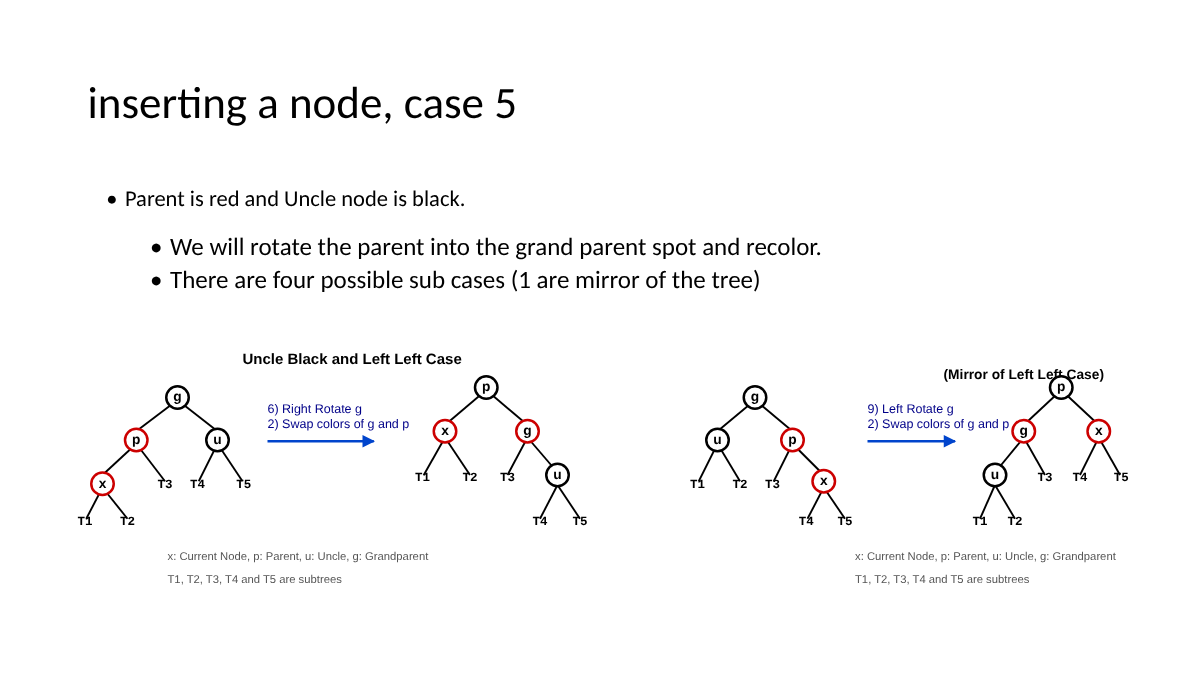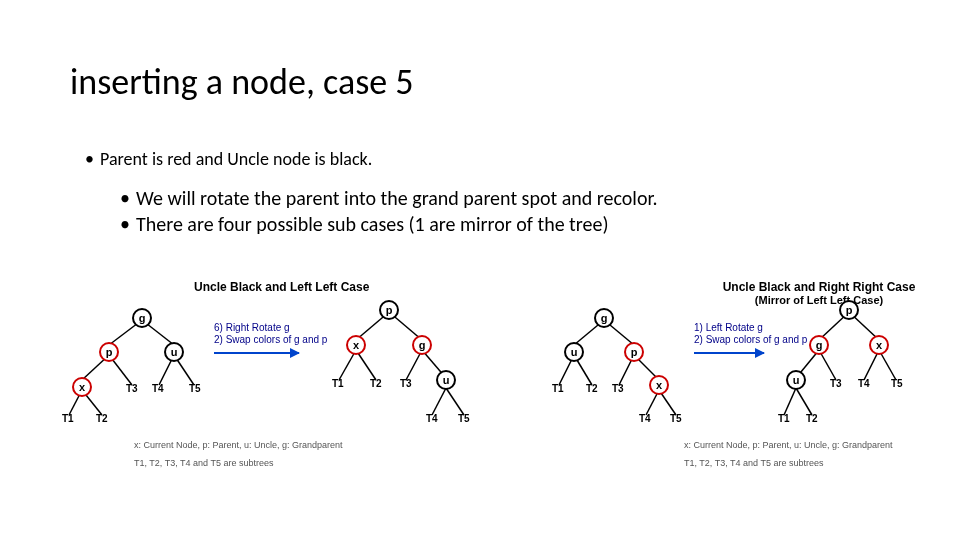--- a/index.html
+++ b/index.html
@@ -63,20 +63,21 @@
     justify-content: center;
     font-size: 11px;
     font-weight: bold;
   }
   .node.red { border: 2.5px solid #cc0000; }
   .node.black { border: 2.5px solid #000; }
   .sub {
     position: absolute;
     font-size: 10px;
     font-weight: bold;
+    font-family: Liberation Mono, monospace;
   }
   .arrow {
     position: absolute;
     height: 2px;
     background: #0044cc;
   }
   .arrow::after {
     content: '';
     position: absolute;
     right: -1px;
@@ -154,21 +155,20 @@
     <div class="sub" style="left:316px;top:98px">T2</div>
     <div class="sub" style="left:346px;top:98px">T3</div>
     <div class="sub" style="left:372px;top:133px">T4</div>
     <div class="sub" style="left:404px;top:133px">T5</div>
 
     <div class="note" style="position:absolute;left:80px;top:160px">x: Current Node, p: Parent, u: Uncle, g: Grandparent</div>
     <div class="note" style="position:absolute;left:80px;top:178px">T1, T2, T3, T4 and T5 are subtrees</div>
   </div>
 
   <div class="pane pane-right">
-    <div class="caption-bold" style="position:absolute;left:170px;top:0;width:230px">Uncle Black and Right Right Case</div>
     <div class="caption-sub" style="position:absolute;left:170px;top:14px;width:230px">(Mirror of Left Left Case)</div>
 
     <svg class="edges" width="180" height="160">
       <line x1="70" y1="40" x2="40" y2="65" stroke="#000" stroke-width="1.5"></line>
       <line x1="70" y1="40" x2="100" y2="65" stroke="#000" stroke-width="1.5"></line>
       <line x1="40" y1="75" x2="25" y2="105" stroke="#000" stroke-width="1.5"></line>
       <line x1="40" y1="75" x2="58" y2="105" stroke="#000" stroke-width="1.5"></line>
       <line x1="100" y1="75" x2="85" y2="105" stroke="#000" stroke-width="1.5"></line>
       <line x1="100" y1="75" x2="125" y2="100" stroke="#000" stroke-width="1.5"></line>
       <line x1="125" y1="110" x2="112" y2="135" stroke="#000" stroke-width="1.5"></line>
@@ -177,21 +177,21 @@
     <div class="node black" style="left:60px;top:28px">g</div>
     <div class="node black" style="left:30px;top:62px">u</div>
     <div class="node red" style="left:90px;top:62px">p</div>
     <div class="node red" style="left:115px;top:95px">x</div>
     <div class="sub" style="left:18px;top:103px">T1</div>
     <div class="sub" style="left:52px;top:103px">T2</div>
     <div class="sub" style="left:78px;top:103px">T3</div>
     <div class="sub" style="left:105px;top:133px">T4</div>
     <div class="sub" style="left:136px;top:133px">T5</div>
 
-    <div class="step" style="position:absolute;left:160px;top:42px">1) Left Rotate g</div>
+    <div class="step" style="position:absolute;left:160px;top:42px">9) Left Rotate g</div>
     <div class="step" style="position:absolute;left:160px;top:54px">2) Swap colors of g and p</div>
     <div class="arrow" style="left:160px;top:72px;width:70px"></div>
 
     <svg class="edges" width="170" height="160" style="left:240px">
       <line x1="75" y1="32" x2="45" y2="60" stroke="#000" stroke-width="1.5"></line>
       <line x1="75" y1="32" x2="105" y2="60" stroke="#000" stroke-width="1.5"></line>
       <line x1="45" y1="70" x2="22" y2="98" stroke="#000" stroke-width="1.5"></line>
       <line x1="45" y1="70" x2="62" y2="100" stroke="#000" stroke-width="1.5"></line>
       <line x1="105" y1="70" x2="90" y2="100" stroke="#000" stroke-width="1.5"></line>
       <line x1="105" y1="70" x2="122" y2="100" stroke="#000" stroke-width="1.5"></line>

